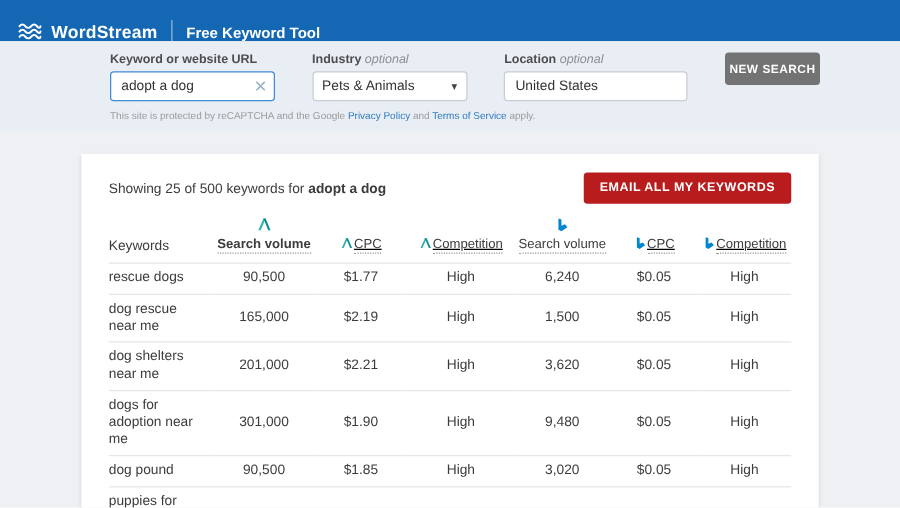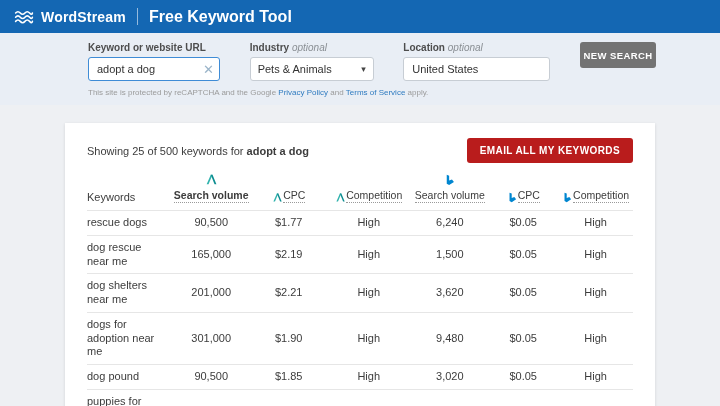--- a/index.html
+++ b/index.html
@@ -1,24 +1,24 @@
 <!DOCTYPE html>
 <html><head>
 <meta charset="utf-8">
 <style>
   * { margin:0; padding:0; box-sizing:border-box; }
   html,body { width:720px; height:406px; overflow:hidden; }
   body { font-family:"Liberation Sans", sans-serif; background:#eef0f3; }
 
   
-  .topbar { height:33px; background:#1467b3; display:flex; align-items:center; padding:0 14px; color:#fff; }
+  .topbar { height:33px; background:#1467b3; display:flex; align-items:flex-end; padding:0 14px; color:#fff; }
   .logo { display:flex; align-items:center; gap:7px; cursor:pointer; }
   .brand { font-size:14px; font-weight:bold; letter-spacing:.2px; }
   .top-divider { width:1px; height:17px; background:rgba(255,255,255,.55); margin:0 11px; }
-  .product { font-size:16px; font-weight:bold; }
+  .product { font-size:12px; font-weight:bold; }
 
   
   .search-panel { background:#e9eef5; padding:9px 64px 8px 88px; }
   .fields { display:flex; align-items:flex-start; justify-content:space-between; }
   .field label { display:block; font-size:10px; font-weight:bold; color:#4d4d4d; margin-bottom:4px; }
   .field label em { font-weight:normal; color:#8a8f94; }
   .f-keyword { width:132px; }
   .f-industry { width:124px; }
   .f-location { width:147px; }
   .input-wrap { position:relative; }
@@ -43,21 +43,21 @@
   .email-btn { background:#b91c1c; color:#fff; border:none; border-radius:3px; font-weight:bold; font-size:10px;
     letter-spacing:.4px; padding:7px 13px; cursor:pointer; font-family:inherit; }
 
   
   table { width:100%; border-collapse:collapse; table-layout:fixed; }
   col.c-kw { width:15.4%; } col.c-gsv { width:14.7%; } col.c-gcpc { width:13.7%; } col.c-gcomp { width:15.6%; }
   col.c-bsv { width:14.1%; } col.c-bcpc { width:12.8%; } col.c-bcomp { width:13.7%; }
   thead th { font-weight:normal; vertical-align:bottom; padding:0 2px 7px; border-bottom:1px solid #e6e6e6; }
   thead th.col-kw { text-align:left; font-size:11px; color:#3c3c3c; padding-left:0; }
   .hdr-stack { display:flex; flex-direction:column; align-items:center; gap:3px; }
-  .hdr-inline { display:flex; align-items:flex-end; justify-content:center; gap:0; }
+  .hdr-inline { display:flex; align-items:flex-start; justify-content:center; gap:0;text-decoration:underline; }
   .hlabel { font-size:10.5px; color:#3c3c3c; border-bottom:1px dotted #9a9a9a; padding-bottom:1px; cursor:help; white-space:nowrap; }
   .hlabel.bold { font-weight:bold; }
   .icon-svg { display:block; }
   tbody td { border-bottom:1px solid #e6e6e6; font-size:11px; color:#3c3c3c; text-align:center; padding:5px 2px; line-height:1.25; }
   tbody td.col-kw { text-align:left; padding-left:0; padding-right:10px; }
 </style>
 </head>
 <body>
 
 <header class="topbar">

